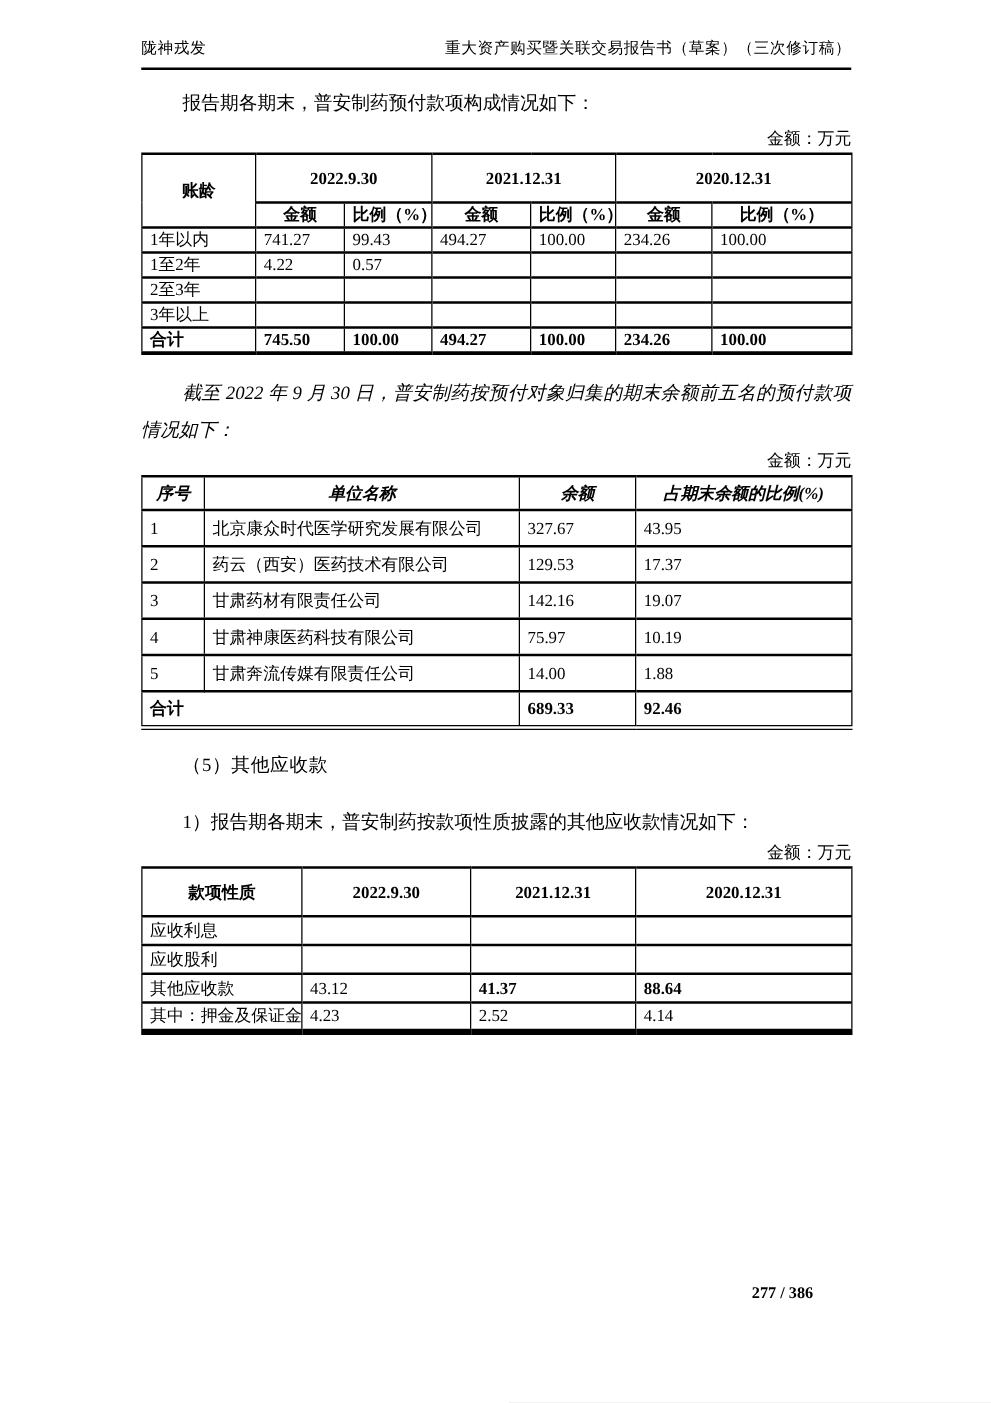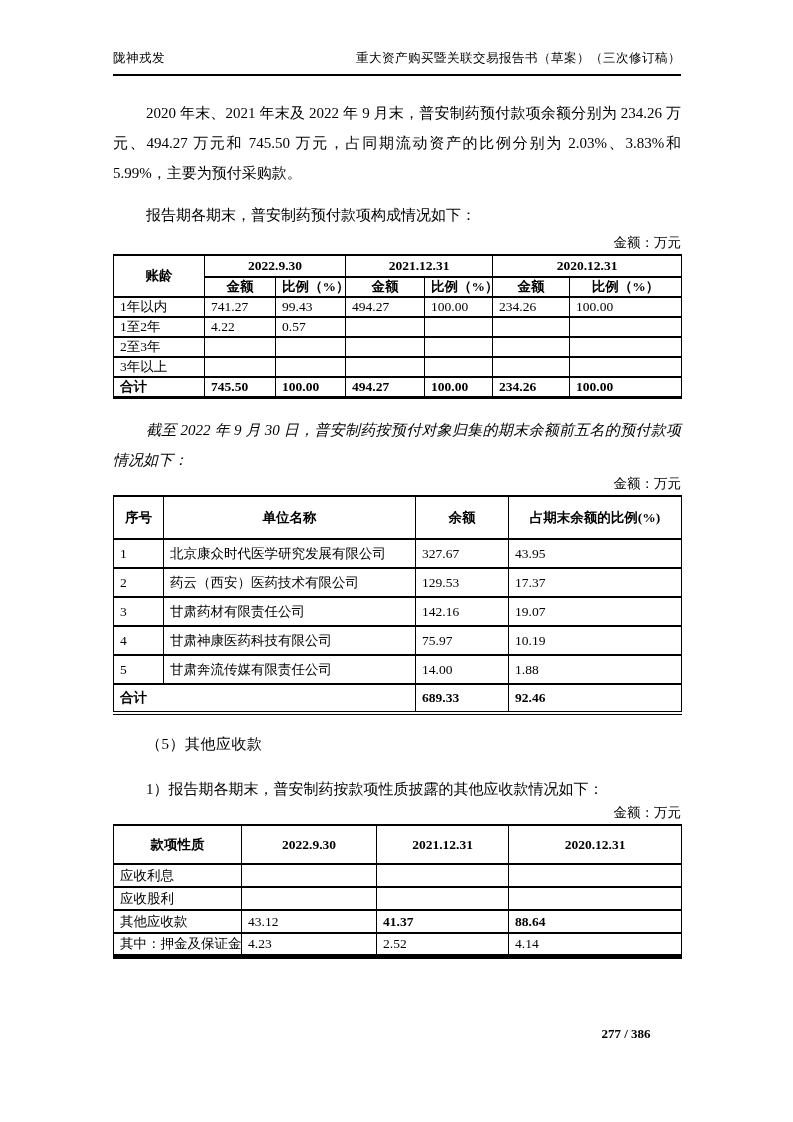--- a/index.html
+++ b/index.html
@@ -10,21 +10,21 @@
     background: #ffffff;
     font-family: "Liberation Serif", "DejaVu Serif", serif;
     color: #000;
     overflow: hidden;
   }
   .content { position: absolute; left: 113px; top: 0; width: 568px; }
 
   
   .doc-header {
     display: flex; justify-content: space-between; align-items: flex-end;
-    padding-top: 50px; padding-bottom: 7px;
+    padding-top: 30px; padding-bottom: 7px;
     border-bottom: 2px solid #000;
     font-size: 12.5px; letter-spacing: .5px;
   }
 
   
   .para {
     font-size: 15px; line-height: 30px;
     text-align: justify; text-indent: 2.2em;
     margin: 0;
   }
@@ -49,25 +49,25 @@
   }
   .t-top td { border-top: 2.5px solid #000; }
   tr.hrow td { font-weight: bold; text-align: center; }
   td.thick-b { border-bottom: 2px solid #000; }
   td.num { }
   td.ctr { text-align: left; }
   td.lft { text-align: left; }
   .b { font-weight: bold; }
 
   table.aging tr { height: 16px; }
-  table.aging tr.hrow1 { height: 22px; }
+  table.aging tr.hrow1 { height: 39px; }
   table.aging .last td { border-bottom: 3px solid #000; }
 
   table.top5 tr { height: 29px; }
-  table.top5 tr.hrow { height: 43px; }
+  table.top5 tr.hrow { height: 27px; font-style: italic; }
   table.top5 .last td { border-bottom: 4px double #000; }
 
   table.nature tr { height: 23px; }
   table.nature tr.hrow { height: 39px; }
   table.nature .last td { border-bottom: 5px solid #000000; }
 
   .page-number {
     position: absolute; top: 1026px; left: 576px; width: 100px;
     text-align: center; font-weight: bold; font-size: 13px;
   }
@@ -76,21 +76,20 @@
 <body>
 
 <div class="page">
   <div class="content">
 
     <div class="doc-header">
       <span>陇神戎发</span>
       <span>重大资产购买暨关联交易报告书（草案）（三次修订稿）</span>
     </div>
 
-    <p class="para p1">2020 年末、2021 年末及 2022 年 9 月末，普安制药预付款项余额分别为 234.26 万元、494.27 万元和 745.50 万元，占同期流动资产的比例分别为 2.03%、3.83%和 5.99%，主要为预付采购款。</p>
     <p class="para p2">报告期各期末，普安制药预付款项构成情况如下：</p>
 
     <p class="unit-label">金额：万元</p>
 
     <table class="aging t-top">
       <colgroup>
         <col style="width:91px">
           <col style="width:71px">
           <col style="width:70px">
         <col style="width:79px">

